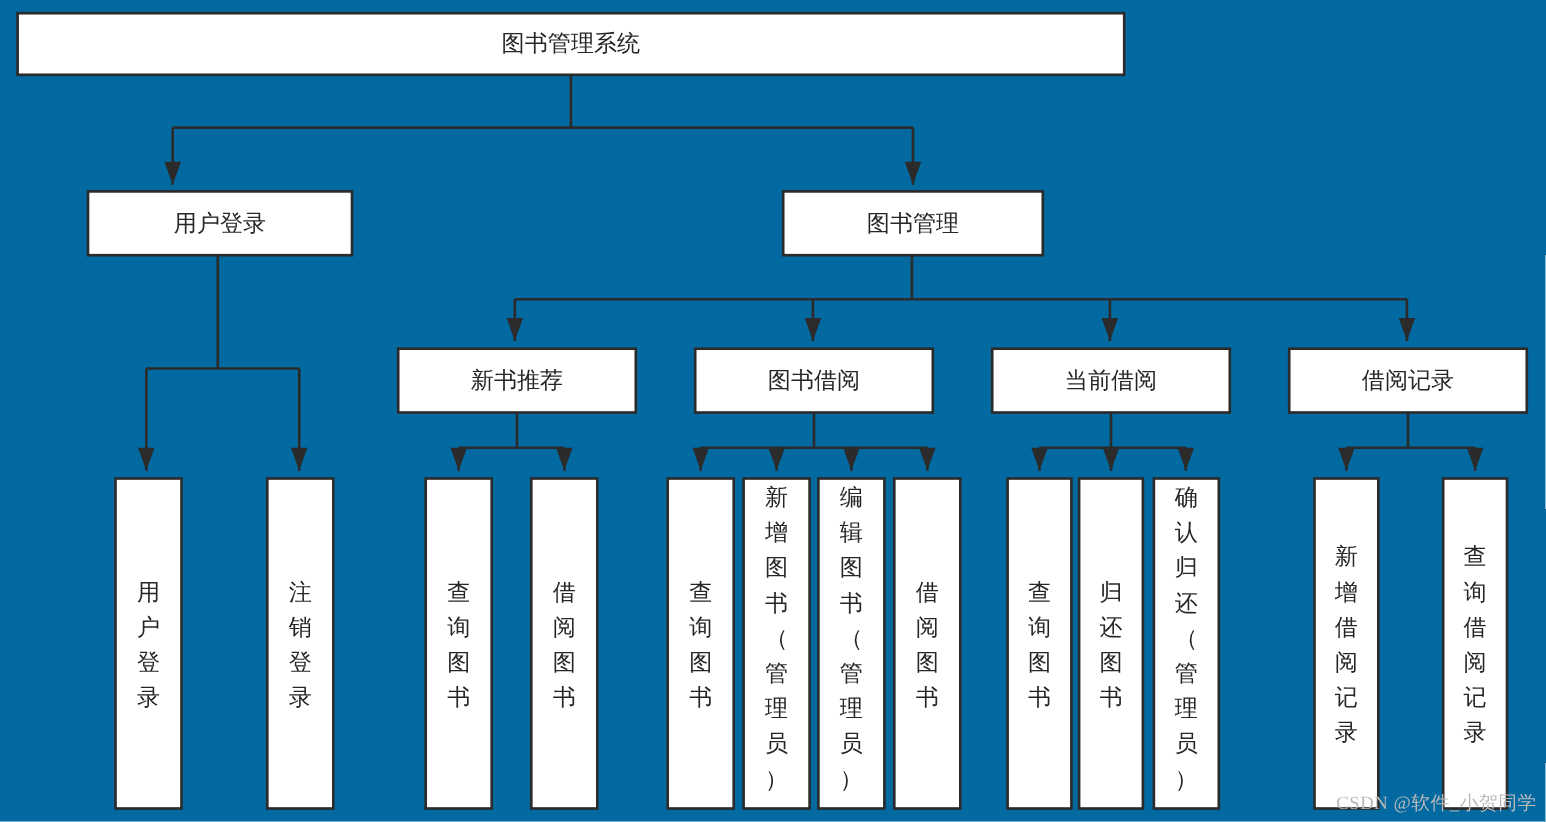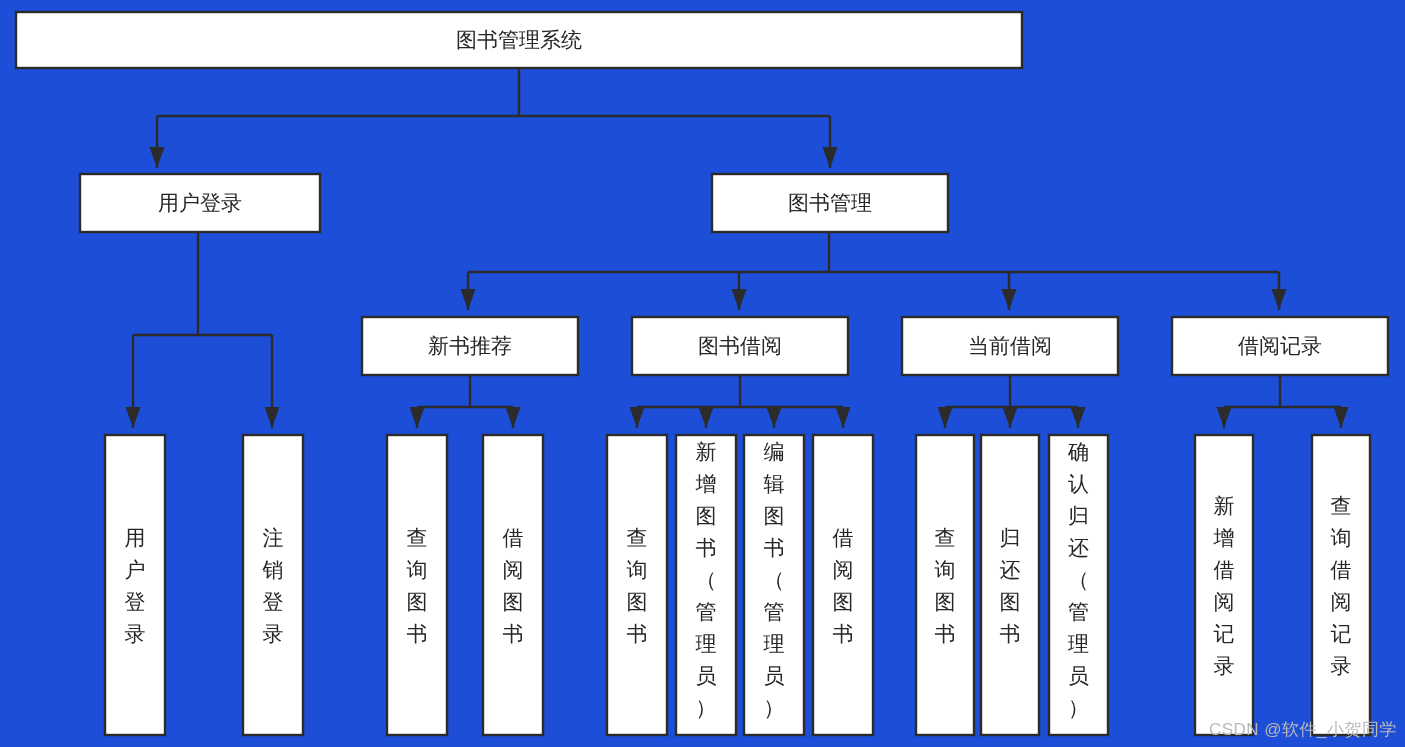--- a/index.html
+++ b/index.html
@@ -7,21 +7,21 @@
     padding: 0;
     background: #ffffff;
   }
   body {
     font-family: "Liberation Sans", "DejaVu Sans", sans-serif;
   }
   #diagram-root {
     position: relative;
     width: 1405px;
     height: 747px;
-    background: #1d4ed8;
+    background: #0369a1;
     overflow: hidden;
   }
   svg.flow {
     position: absolute;
     left: 0;
     top: 0;
     width: 1405px;
     height: 747px;
     display: block;
   }
@@ -51,21 +51,21 @@
     stroke-linecap: butt;
   }
   .arrow-head {
     fill: #2b2b2b;
     stroke: none;
   }
   .watermark {
     position: absolute;
     right: 8px;
     bottom: 6px;
-    font-family: Liberation Sans, sans-serif;
+    font-family: Liberation Serif, serif;
     font-size: 17px;
     color: #b9b9b9;
     letter-spacing: 0.5px;
     white-space: nowrap;
     user-select: none;
   }
 </style>
 </head>
 <body>
 

